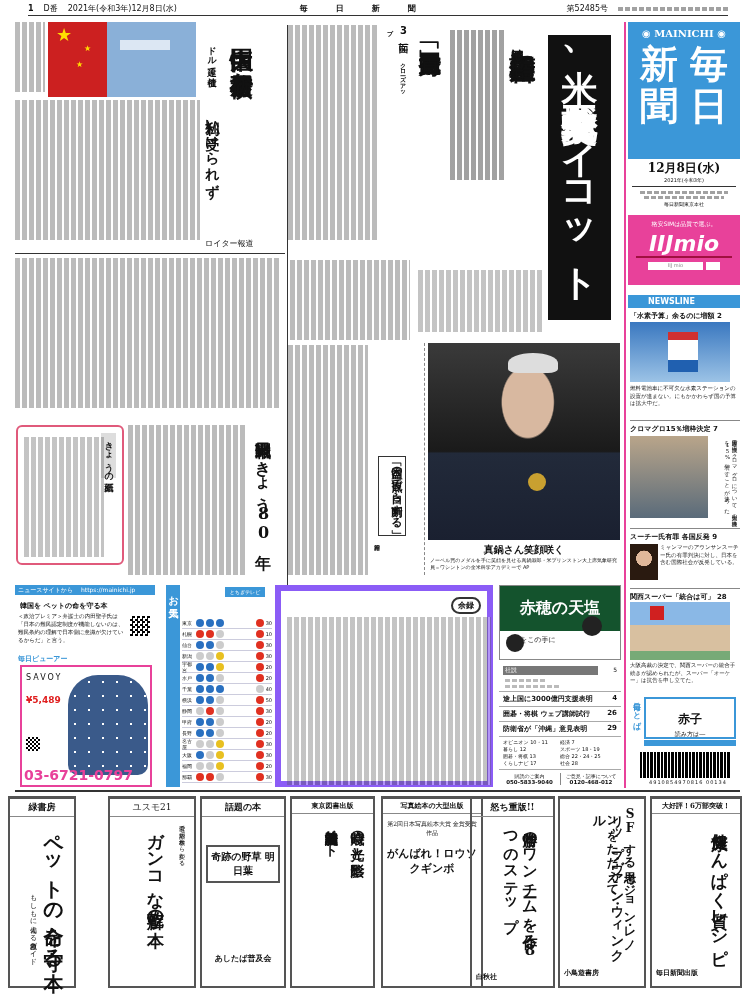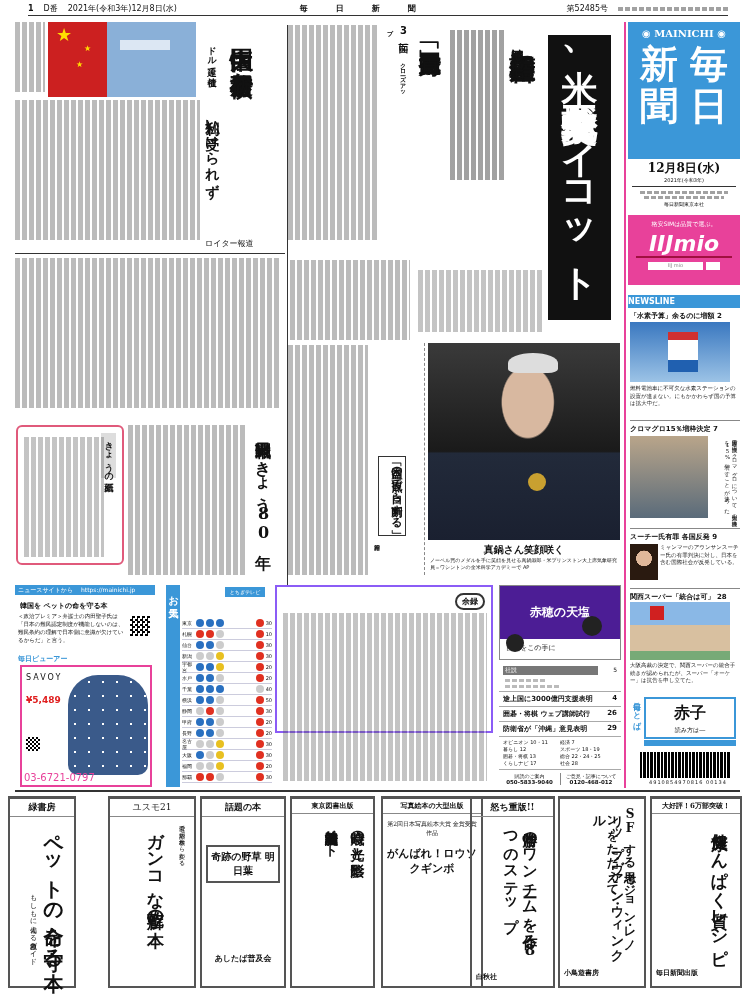--- a/index.html
+++ b/index.html
@@ -8,21 +8,21 @@
 .vt{writing-mode:vertical-rl;text-orientation:upright}
 .hdr{left:28px;top:2px;width:700px;height:14px;border-bottom:1px solid #333;font-size:8px;display:flex;align-items:center;gap:10px}
 .hdr .mid{margin-left:auto;margin-right:auto;letter-spacing:28px;font-weight:bold}
 .filler{background:repeating-linear-gradient(90deg,#555 0 5px,#fff 5px 7px);opacity:.55}
 .dash{border-left:1px dashed #888}
 .masthead{left:628px;top:22px;width:112px;height:137px;background:#3b97d8;color:#fff}
 .masthead .logo{font-size:10px;font-weight:bold;text-align:center;padding-top:6px;font-family:"DejaVu Serif",serif}
 .masthead .big{font-family:"DejaVu Serif",serif;font-size:38px;font-weight:bold;line-height:42px;display:grid;grid-template-columns:1fr 1fr;text-align:center;padding:4px 6px}
 .date{left:628px;top:160px;width:112px;text-align:center}
 .iij{left:628px;top:215px;width:112px;height:70px;background:#e8419a;color:#fff;text-align:center}
-.newsline{left:628px;top:295px;width:112px;height:13px;background:#3b97d8;color:#fff;font-size:8px;font-weight:bold;padding-left:0;line-height:13px}
+.newsline{left:628px;top:295px;width:112px;height:13px;background:#3b97d8;color:#fff;font-size:8px;font-weight:bold;padding-left:20px;line-height:13px}
 .nl-head{font-size:7px;font-weight:bold;left:630px;width:110px}
 .nl-txt{font-size:5.5px;line-height:7.5px;color:#222}
 .photo{background:#666}
 .bigblack{left:548px;top:35px;width:63px;height:285px;background:#111;color:#fff;font-size:36px;font-weight:900;line-height:38px;display:flex;justify-content:center;padding-top:6px}
 .hl{font-family:"DejaVu Serif",serif;font-weight:bold}
 .ad{border:2px solid #555;border-top-width:3px;font-family:"DejaVu Serif",serif}
 .ad .top{font-size:9px;text-align:center;font-weight:bold;border-bottom:1px solid #888;padding:2px 0}
 .pinkbox{border:2px solid #e05a7b;border-radius:6px}
 .weather-row{display:flex;font-size:5px;height:11px;align-items:center;gap:2px;border-bottom:1px solid #ccd}
 .wi{width:8px;height:8px;border-radius:50%}
@@ -89,21 +89,21 @@
 <div class="abs nl-head" style="top:588px;border-top:1px solid #888;padding-top:3px">
   <span>関西スーパー「統合は可」</span> <span>28</span>
 </div>
 <div class="abs photo" style="left:630px;top:602px;width:100px;height:58px;background:linear-gradient(#8ab8e6 0 40%,#d8c0a0 40% 85%,#7a7 85%)">
   <div style="position:absolute;left:20px;top:4px;width:14px;height:14px;background:#d02020"></div>
 </div>
 <div class="abs nl-txt" style="left:630px;top:662px;width:108px">大阪高裁の決定で、関西スーパーの統合手続きが認められたが、スーパー「オーケー」は抗告を申し立てた。</div>
 
 <div class="abs" style="left:630px;top:697px;width:12px;height:50px;color:#3b97d8;font-size:8px;font-weight:bold"><span class="vt">毎日ことば</span></div>
 <div class="abs" style="left:644px;top:697px;width:92px;height:42px;border:2px solid #3b97d8;text-align:center">
-  <div class="hl" style="font-size:16px;margin-top:4px">赤子</div>
+  <div class="hl" style="font-size:12px;margin-top:12px">赤子</div>
   <div style="font-size:6px;margin-top:2px">読み方は―</div>
 </div>
 <div class="abs" style="left:644px;top:740px;width:92px;height:6px;background:#3b97d8"></div>
 <div class="abs" style="left:640px;top:752px;width:90px;height:26px;background:repeating-linear-gradient(90deg,#000 0 2px,#fff 2px 3px,#000 3px 6px,#fff 6px 7px)"></div>
 <div class="abs" style="left:636px;top:779px;width:104px;font-size:5px;text-align:center;letter-spacing:1px">4910854970816 00134</div>
 
 <div class="abs" style="left:624px;top:22px;width:2px;height:766px;background:#e8419a"></div>
 
 <div class="abs bigblack">
   <span class="vt">米、北京五輪外交ボイコット</span>
@@ -162,21 +162,21 @@
 <div class="abs" style="left:20px;top:601px;font-size:7px;font-weight:bold">韓国を ペットの命を守る本</div>
 <div class="abs" style="left:18px;top:612px;width:110px;font-size:5.5px;line-height:8px">＜政治プレミア＞弁護士の内田聖子氏は「日本の難民認定制度が機能しないのは、難民条約の理解で日本側に意識が欠けているからだ」と言う。</div>
 <div class="abs" style="left:130px;top:616px;width:20px;height:20px;background:repeating-conic-gradient(#000 0 25%,#fff 0 50%) 0 0/5px 5px"></div>
 <div class="abs" style="left:18px;top:654px;font-size:7px;color:#3b97d8;font-weight:bold">毎日ビューアー</div>
 
 <div class="abs" style="left:20px;top:665px;width:132px;height:122px;border:2px solid #e8419a">
   <div style="position:absolute;left:4px;top:6px;font-size:8px;letter-spacing:2px">SAVOY</div>
   <div style="position:absolute;left:4px;top:28px;color:#e02020;font-weight:bold;font-size:9px">¥5,489</div>
   <div style="position:absolute;left:46px;top:8px;width:80px;height:100px;border-radius:30px 30px 10px 10px;background:radial-gradient(circle,#fff 12%,#3a5a8a 14%) 0 0/14px 14px"></div>
   <div style="position:absolute;left:4px;top:70px;width:14px;height:14px;background:repeating-conic-gradient(#000 0 25%,#fff 0 50%) 0 0/4px 4px"></div>
-  <div style="position:absolute;left:2px;bottom:2px;color:#e8419a;font-weight:normal;font-size:10px">03-6721-0797</div>
+  <div style="position:absolute;left:2px;bottom:2px;color:#e8419a;font-weight:bold;font-size:14px">03-6721-0797</div>
 </div>
 
 <div class="abs" style="left:166px;top:585px;width:14px;height:202px;background:#3b97d8;color:#fff;font-size:10px;font-weight:bold">
   <span class="vt" style="display:block;margin:4px auto">お天気</span>
 </div>
 <div class="abs" style="left:225px;top:587px;width:40px;height:10px;background:#3b97d8;color:#fff;font-size:5px;line-height:10px;text-align:center">とちぎテレビ</div>
 <div class="abs" style="left:182px;top:618px;width:90px">
   <div class="weather-row">
       <span style="width:12px">東京</span>
       <span class="wi" style="background:#2a70c0"></span>
@@ -307,27 +307,27 @@
       <span style="width:12px">那覇</span>
       <span class="wi" style="background:#e03020"></span>
       <span class="wi" style="background:#e03020"></span>
       <span class="wi" style="background:#ccc"></span>
       <span style="flex:1"></span>
       <span class="wi" style="background:#e03020"></span>
       <span>30</span>
     </div>
 </div>
 
-<div class="abs" style="left:275px;top:585px;width:218px;height:148px;border:2px solid #8b5cf6">
+<div class="abs" style="left:275px;top:585px;width:218px;height:202px;border:6px solid #8b5cf6">
   <div style="position:absolute;right:6px;top:6px;border:2px solid #333;border-radius:10px;padding:1px 5px;font-size:8px;font-weight:bold">余録</div>
   <div class="filler" style="position:absolute;left:6px;top:26px;width:204px;height:168px;opacity:.35"></div>
 </div>
 
 <div class="abs" style="left:499px;top:585px;width:122px;height:75px;border:1px solid #888">
-  <div class="hl" style="background:#4c1d95;color:#fff;font-size:12px;text-align:center;padding:18px 0">赤穂の天塩</div>
+  <div class="hl" style="background:#14532d;color:#fff;font-size:16px;text-align:center;padding:12px 0">赤穂の天塩</div>
   <div style="font-size:7px;padding:4px 6px">自然をこの手に</div>
   <div style="position:absolute;left:6px;top:48px;width:18px;height:18px;border-radius:50%;background:#222"></div>
   <div style="position:absolute;right:18px;top:30px;width:20px;height:20px;border-radius:50%;background:#222"></div>
 </div>
 
 <div class="abs" style="left:499px;top:665px;width:122px;font-size:6px">
   <div style="display:flex;justify-content:space-between;padding:1px 4px">
       <span style="background:#777;color:#fff;width:95px;padding-left:2px">社説</span>
       <span>5</span>
     </div>

